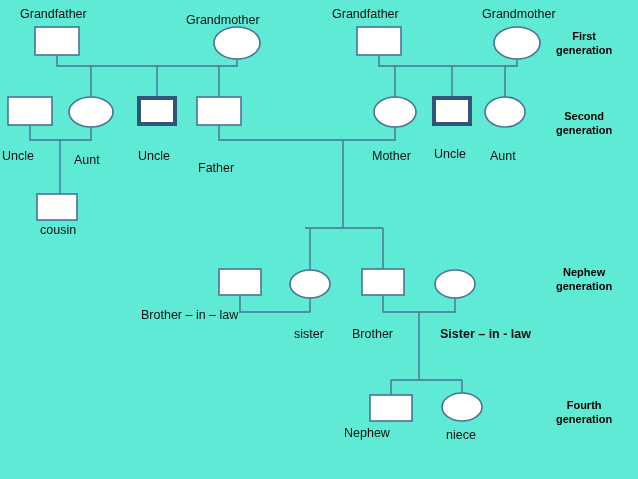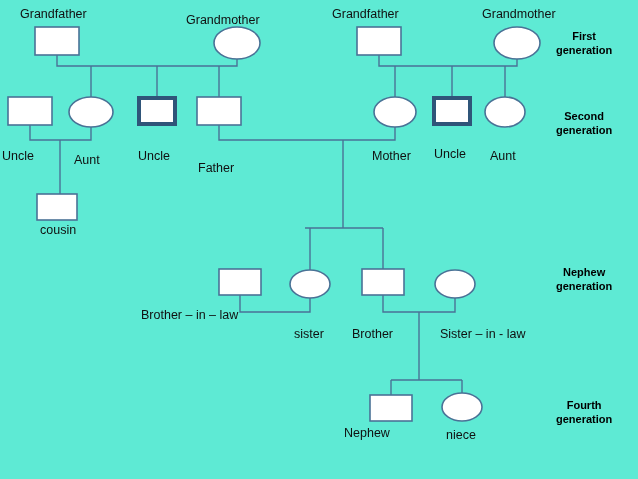--- a/index.html
+++ b/index.html
@@ -103,21 +103,21 @@
       <div class="node-label" style="left: 74px; top: 154px; color: rgb(16, 16, 16);">Aunt</div>
       <div class="node-label" style="left: 138px; top: 150px; color: rgb(16, 16, 16);">Uncle</div>
       <div class="node-label" style="left: 198px; top: 162px; color: rgb(16, 16, 16);">Father</div>
       <div class="node-label" style="left: 372px; top: 150px; color: rgb(16, 16, 16);">Mother</div>
       <div class="node-label" style="left: 434px; top: 148px; color: rgb(16, 16, 16);">Uncle</div>
       <div class="node-label" style="left: 490px; top: 150px; color: rgb(16, 16, 16);">Aunt</div>
       <div class="node-label" style="left: 40px; top: 224px; color: rgb(16, 16, 16);">cousin</div>
       <div class="node-label" style="left: 141px; top: 309px; color: rgb(16, 16, 16); text-align: center;">Brother – in – law</div>
       <div class="node-label" style="left: 294px; top: 328px; color: rgb(16, 16, 16);">sister</div>
       <div class="node-label" style="left: 352px; top: 328px; color: rgb(16, 16, 16);">Brother</div>
-      <div class="node-label" style="left: 440px; top: 328px; color: rgb(16, 16, 16);">Sister – in - law</div>
+      <div class="node-label" style="left: 440px; top: 328px; color: rgb(16, 16, 16); font-weight: bold;">Sister – in - law</div>
       <div class="node-label" style="left: 344px; top: 427px; color: rgb(16, 16, 16); text-align: center;">Nephew</div>
       <div class="node-label" style="left: 446px; top: 429px; color: rgb(16, 16, 16);">niece</div>
     </div>
   <div id="gen-layer">
       <div class="gen-label" style="left: 556px; top: 30px;">
         <div>First</div>
         <div>generation</div>
       </div>
       <div class="gen-label" style="left: 556px; top: 110px;">
         <div>Second</div>

